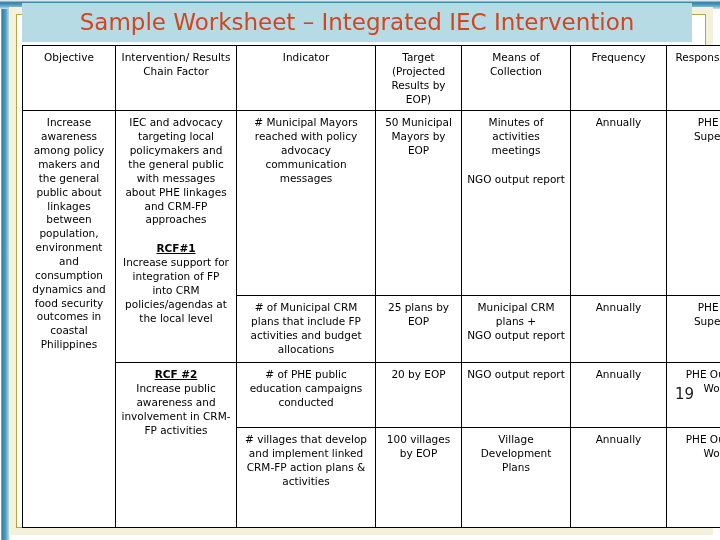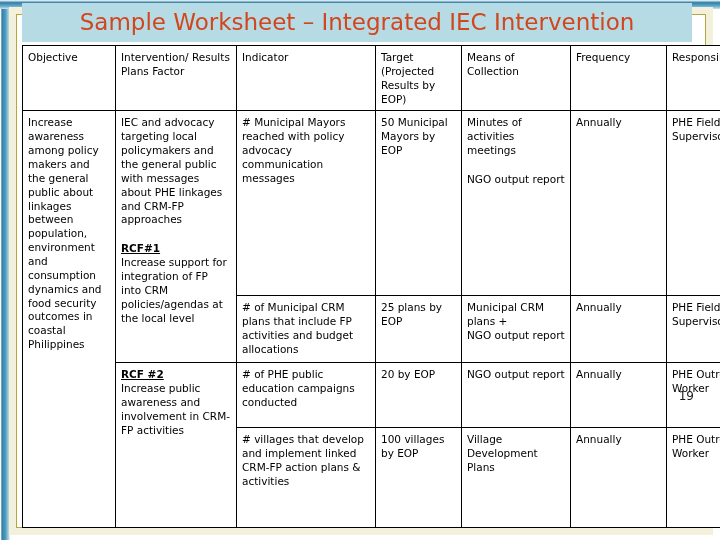--- a/index.html
+++ b/index.html
@@ -93,21 +93,21 @@
     table-layout: fixed;
     background: #ffffff;
   }
   #worksheet td, #worksheet th {
     border: 1px solid #000000;
     vertical-align: top;
     padding: 5px 5px 4px 5px;
     font-size: 10.5px;
     line-height: 1.32;
     color: #000000;
-    text-align: left;
+    text-align: center;
     font-weight: normal;
     background: #ffffff;
     overflow: hidden;
   }
   #worksheet th {
     font-weight: normal;
   }
   .c-obj     { width: 82px; }
   .c-interv  { width: 110px; }
   .c-ind     { width: 128px; }
@@ -122,21 +122,21 @@
     font-weight: bold;
     text-decoration: underline;
     display: block;
   }
 
   
   #page-number {
     position: absolute;
     right: 26px;
     bottom: 29px;
-    font-size: 12px;
+    font-size: 15px;
     color: #1a1a1a;
     font-family: "DejaVu Sans", sans-serif;
     text-align: center;
   }
 </style>
 </head>
 <body>
 
 <div id="slide">
 
@@ -147,21 +147,21 @@
   <div class="frame-white"></div>
 
   <div id="title-bar">
     <div id="title-text">Sample Worksheet – Integrated IEC Intervention</div>
   </div>
 
   <table id="worksheet">
     <thead>
       <tr style="height: 62px;">
         <th class="c-obj">Objective</th>
-        <th class="c-interv">Intervention/ Results Plans Factor</th>
+        <th class="c-interv">Intervention/ Results Chain Factor</th>
         <th class="c-ind">Indicator</th>
         <th class="c-target">Target (Projected Results  by EOP)</th>
         <th class="c-means">Means of Collection</th>
         <th class="c-freq">Frequency</th>
         <th class="c-resp">Responsible Party</th>
       </tr>
     </thead>
     <tbody>
       <tr style="height: 185px;">
         <td class="c-obj" rowspan="4">Increase awareness among policy makers and the general public about linkages between population, environment and consumption dynamics and food security outcomes in coastal Philippines</td>

